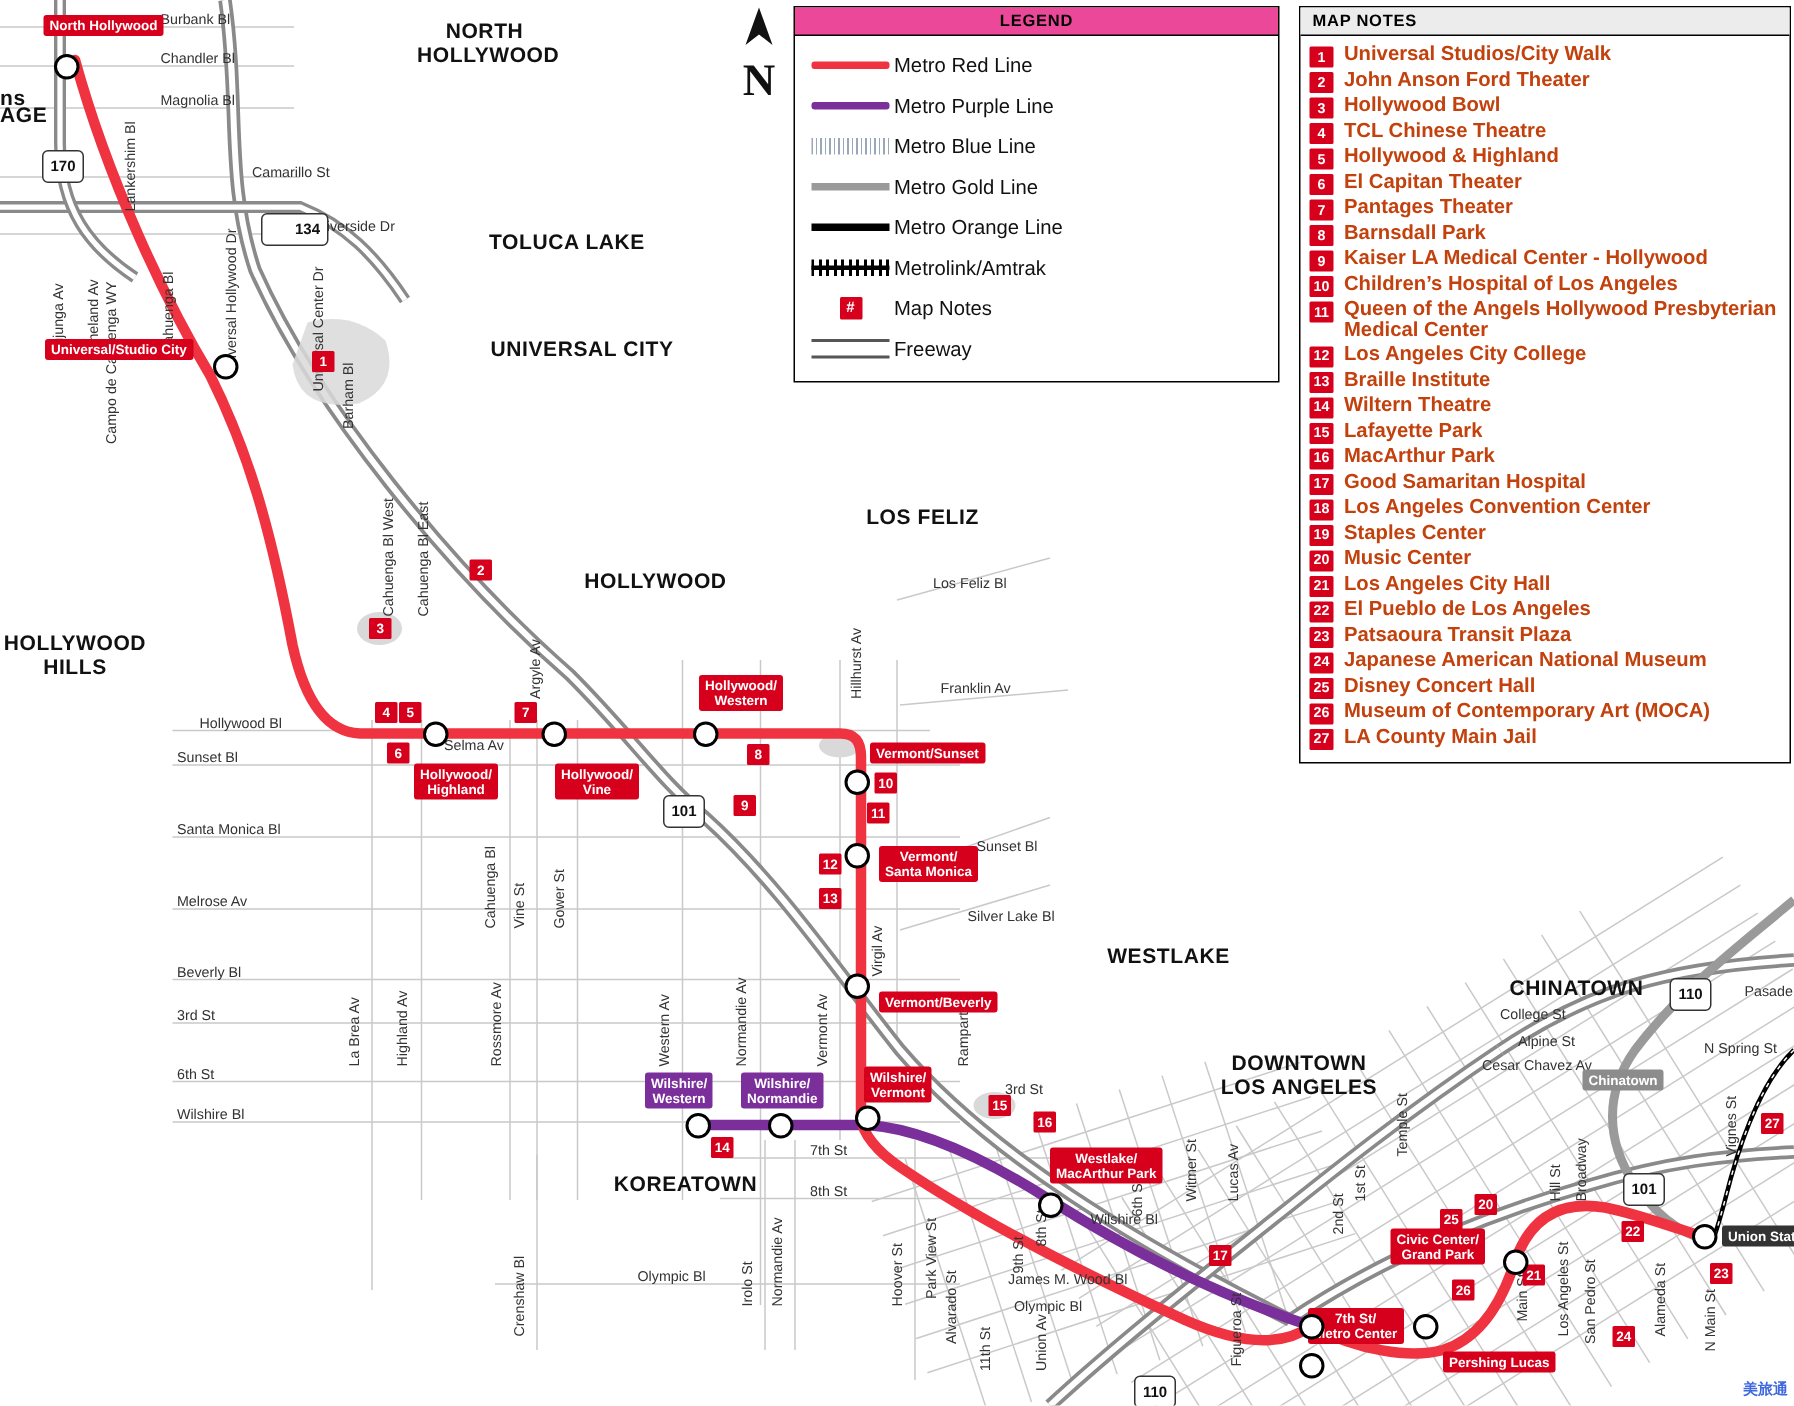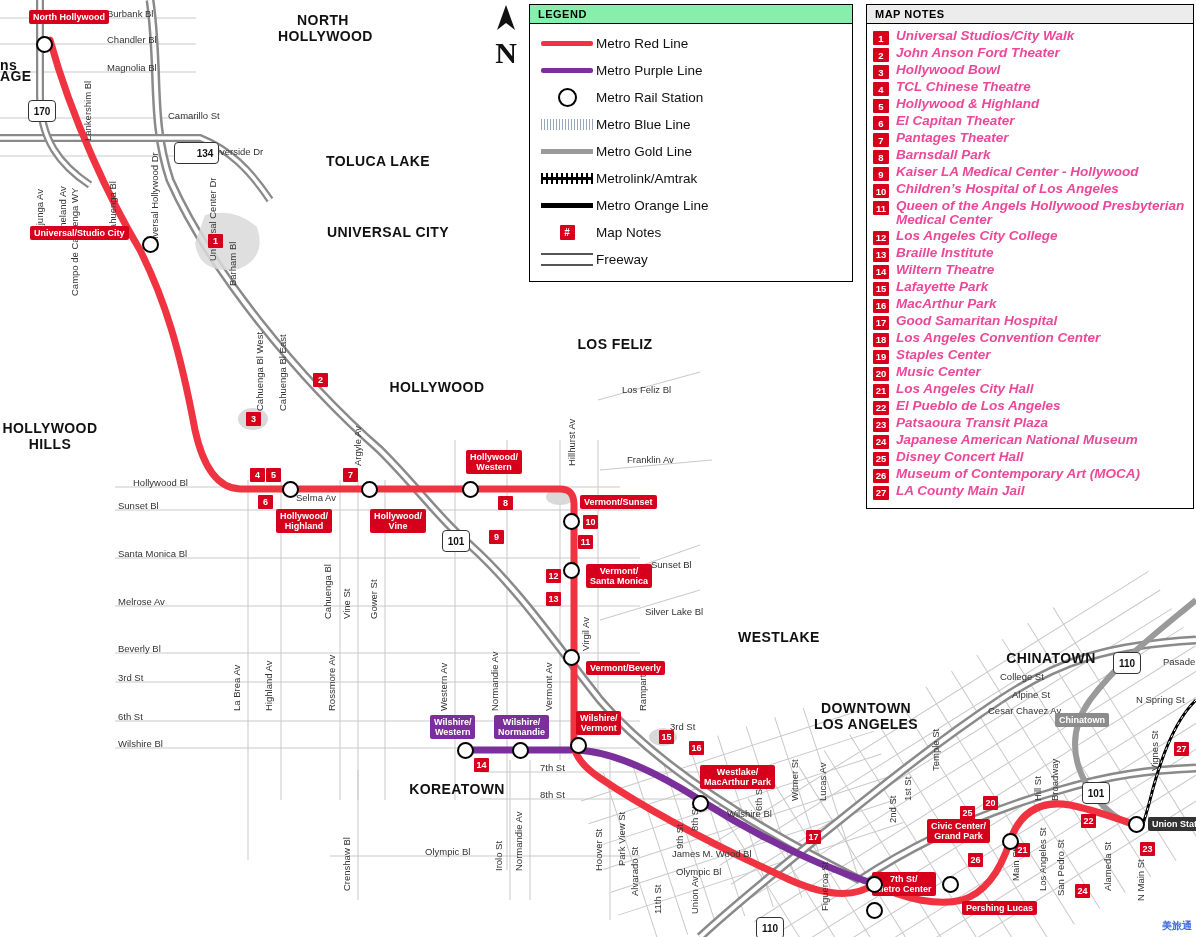--- a/index.html
+++ b/index.html
@@ -11,23 +11,23 @@
     position:relative;
   }
   #map{position:absolute;left:0;top:0;width:1196px;height:937px;}
 
   
   .legend{
     position:absolute;left:529px;top:4px;width:322px;
     border:1px solid #000;background:#fff;
   }
   .legend-header{
-    background:#86efac;border-bottom:1px solid #000;
+    background:#ec4899;border-bottom:1px solid #000;
     font-size:11px;font-weight:bold;color:#000;
-    padding:3px 8px;letter-spacing:.5px;
+    padding:3px 8px;letter-spacing:.5px;text-align:center;
   }
   .legend-body{padding:6px 8px 8px 8px;}
   .legend-row{display:flex;align-items:center;height:27px;}
   .legend-swatch{width:58px;flex:0 0 58px;display:flex;align-items:center;justify-content:center;}
   .legend-label{font-size:13.5px;color:#111;}
   .sw-red{width:52px;height:5px;background:#ef3340;border-radius:2px;}
   .sw-purple{width:52px;height:5px;background:#7a2f9b;border-radius:2px;}
   .sw-station{width:15px;height:15px;border:2px solid #000;border-radius:50%;background:#fff;}
   .sw-blue{width:52px;height:11px;background:repeating-linear-gradient(90deg,#9aa7b8 0 1px,#fff 1px 3px);}
   .sw-gold{width:52px;height:5px;background:#9a9a9a;}
@@ -50,21 +50,21 @@
     background:#ececec;border-bottom:1px solid #000;
     font-size:11px;font-weight:bold;color:#000;padding:3px 8px;letter-spacing:.5px;
   }
   .notes-body{padding:5px 6px 7px 6px;}
   .note-row{display:flex;align-items:flex-start;margin-bottom:1px;}
   .note-num{
     flex:0 0 16px;width:16px;height:14px;margin-top:2px;margin-right:7px;
     background:#d6001c;color:#fff;font-size:9.5px;font-weight:bold;
     display:flex;align-items:center;justify-content:center;border-radius:1px;
   }
-  .note-text{font-size:13.5px;color:#ec4899;line-height:1.06;font-weight:bold;font-style:italic;}
+  .note-text{font-size:13.5px;color:#c2410c;line-height:1.06;font-weight:bold;}
   .nb{position:absolute;font-size:14px;font-weight:bold;color:#111;white-space:nowrap;letter-spacing:.4px;}
   .st{position:absolute;font-size:9.5px;color:#333;white-space:nowrap;}
   .stv{position:absolute;font-size:9.5px;color:#333;white-space:nowrap;transform-origin:left bottom;transform:rotate(-90deg);}
 
   
   .chip{
     position:absolute;background:#d6001c;color:#fff;font-size:9px;font-weight:bold;
     padding:2px 4px;border-radius:2px;line-height:1.12;text-align:center;white-space:nowrap;
   }
   .chip.pur{background:#7a2f9b;}
@@ -248,47 +248,41 @@
       <span class="legend-label">Metro Red Line</span>
     </div>
     <div class="legend-row">
       <span class="legend-swatch">
           <span class="sw-purple"></span>
         </span>
       <span class="legend-label">Metro Purple Line</span>
     </div>
     <div class="legend-row">
       <span class="legend-swatch">
-          <span class="sw-station"></span>
-        </span>
-      <span class="legend-label">Metro Rail Station</span>
-    </div>
-    <div class="legend-row">
-      <span class="legend-swatch">
           <span class="sw-blue"></span>
         </span>
       <span class="legend-label">Metro Blue Line</span>
     </div>
     <div class="legend-row">
       <span class="legend-swatch">
           <span class="sw-gold"></span>
         </span>
       <span class="legend-label">Metro Gold Line</span>
     </div>
     <div class="legend-row">
       <span class="legend-swatch">
+          <span class="sw-orange"></span>
+        </span>
+      <span class="legend-label">Metro Orange Line</span>
+    </div>
+    <div class="legend-row">
+      <span class="legend-swatch">
           <span class="sw-metrolink"></span>
         </span>
       <span class="legend-label">Metrolink/Amtrak</span>
-    </div>
-    <div class="legend-row">
-      <span class="legend-swatch">
-          <span class="sw-orange"></span>
-        </span>
-      <span class="legend-label">Metro Orange Line</span>
     </div>
     <div class="legend-row">
       <span class="legend-swatch">
           <span class="sw-note">#</span>
         </span>
       <span class="legend-label">Map Notes</span>
     </div>
     <div class="legend-row">
       <span class="legend-swatch">
           <span class="sw-freeway"></span>

